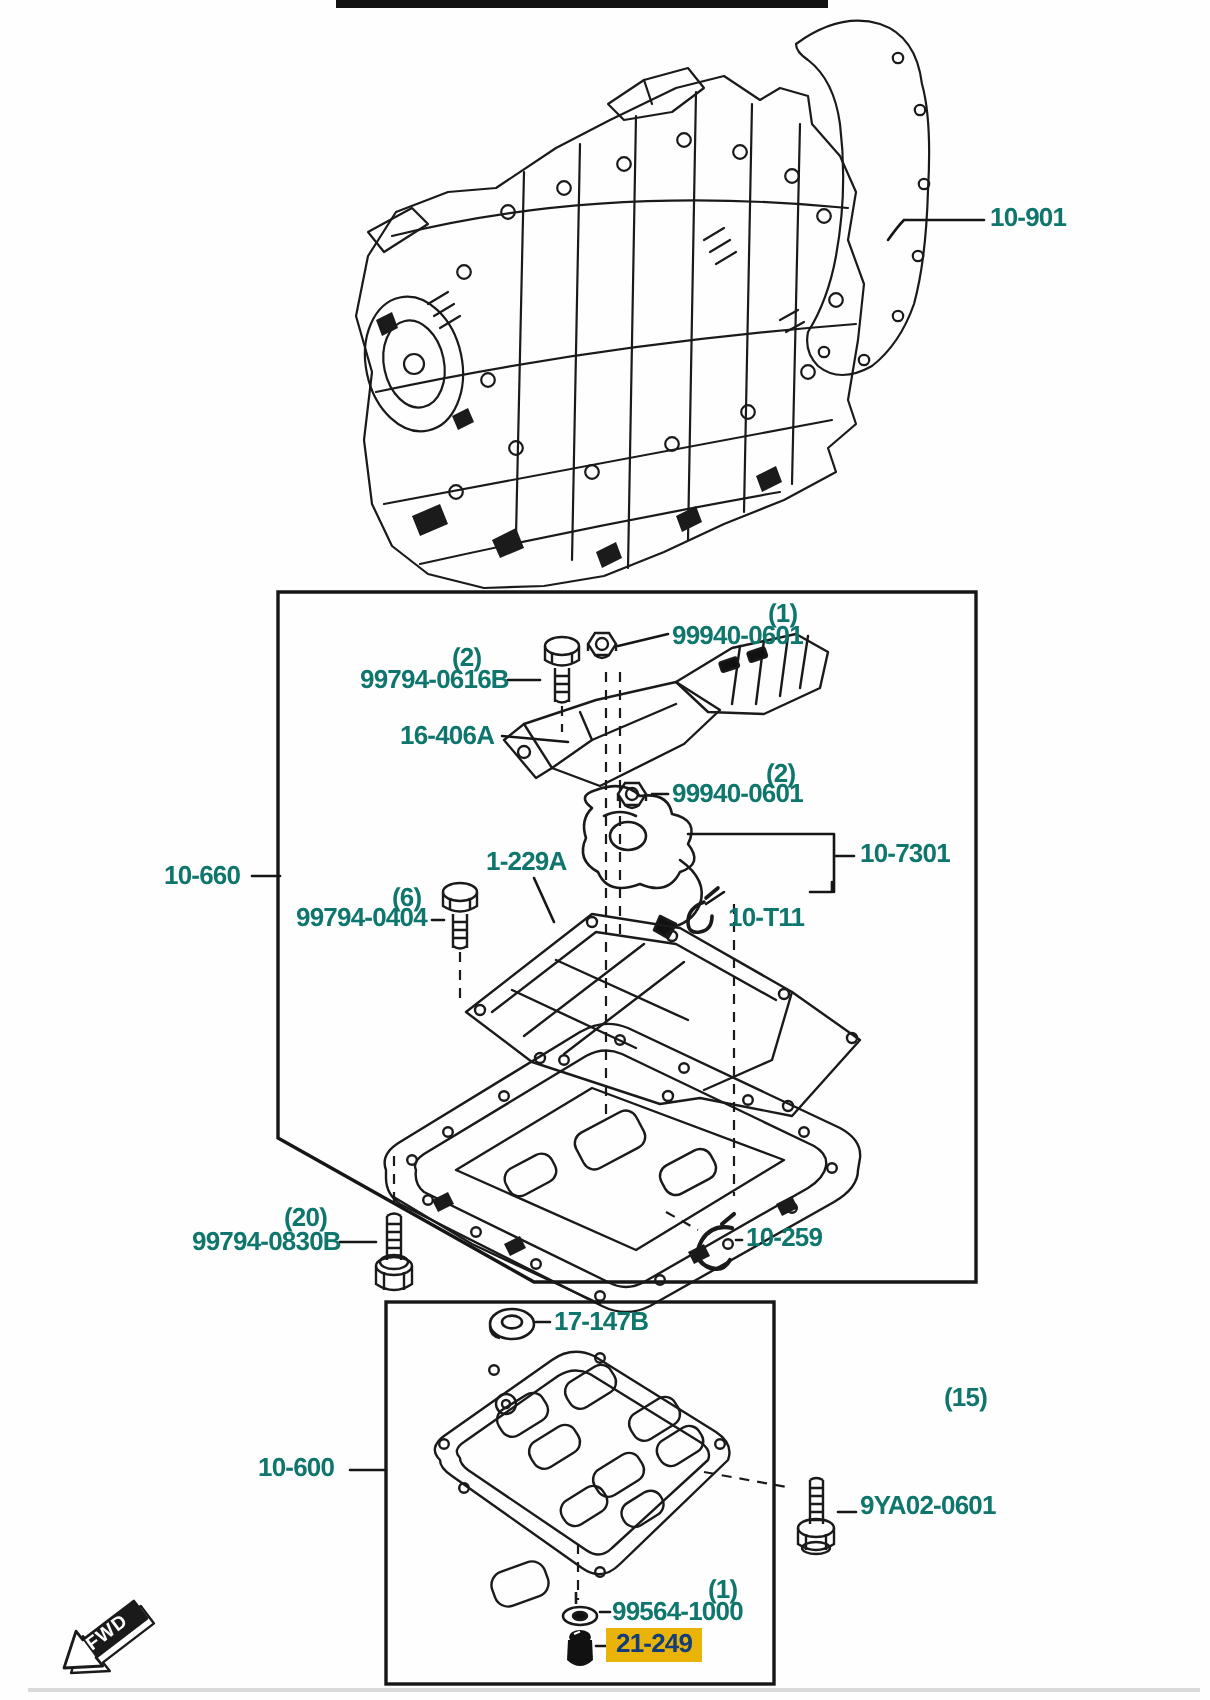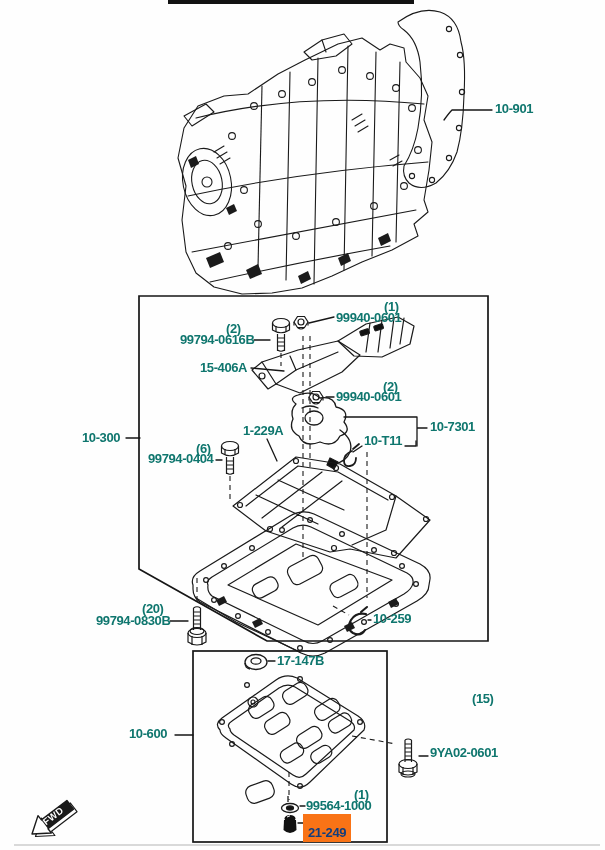--- a/index.html
+++ b/index.html
@@ -2,21 +2,21 @@
 <html><head>
 <meta charset="utf-8">
 <style>
   html,body{margin:0;padding:0;background:#ffffff;}
   .stage{position:relative;width:605px;height:850px;background:#fefefe;overflow:hidden;
          font-family:"Liberation Sans",sans-serif;}
   .stage svg{position:absolute;left:0;top:0;}
   .lbl{position:absolute;font:600 13px/1.05 "Liberation Sans",sans-serif;
        letter-spacing:-0.4px;color:#0f766e;white-space:nowrap;}
   .qty{font-weight:600;}
-  .hl{background:#f97316;color:#123d7c;padding:12px 5px 2px;font-weight:700;}
+  .hl{background:#eab308;color:#123d7c;padding:1px 5px 2px;font-weight:700;}
 </style>
 </head>
 <body>
 
 <div class="stage">
 
 <svg width="605" height="850" viewBox="0 0 605 850">
 
   <rect x="168" y="0" width="246" height="4" fill="#121212"></rect>
   <rect x="14" y="844" width="586" height="2" fill="#c9c9c9" opacity="0.7"></rect>
@@ -291,33 +291,33 @@
 </svg>
 
 <div class="lbl" style="left:495px;top:102px">10-901</div>
 
 <div class="lbl qty" style="left:384px;top:300px">(1)</div>
 <div class="lbl" style="left:336px;top:311px">99940-0601</div>
 
 <div class="lbl qty" style="left:226px;top:322px">(2)</div>
 <div class="lbl" style="left:180px;top:333px">99794-0616B</div>
 
-<div class="lbl" style="left:200px;top:361px">15-406A</div>
+<div class="lbl" style="left:200px;top:361px">16-406A</div>
 
 <div class="lbl qty" style="left:383px;top:380px">(2)</div>
 <div class="lbl" style="left:336px;top:390px">99940-0601</div>
 
 <div class="lbl" style="left:430px;top:420px">10-7301</div>
-<div class="lbl" style="left:364px;top:434px">10-T11</div>
+<div class="lbl" style="left:364px;top:452px">10-T11</div>
 <div class="lbl" style="left:243px;top:424px">1-229A</div>
 
 <div class="lbl qty" style="left:196px;top:442px">(6)</div>
 <div class="lbl" style="left:148px;top:452px">99794-0404</div>
 
-<div class="lbl" style="left:82px;top:431px">10-300</div>
+<div class="lbl" style="left:82px;top:431px">10-660</div>
 
 <div class="lbl qty" style="left:142px;top:602px">(20)</div>
 <div class="lbl" style="left:96px;top:614px">99794-0830B</div>
 
 <div class="lbl" style="left:373px;top:612px">10-259</div>
 
 <div class="lbl" style="left:277px;top:654px">17-147B</div>
 
 <div class="lbl" style="left:129px;top:727px">10-600</div>
 

